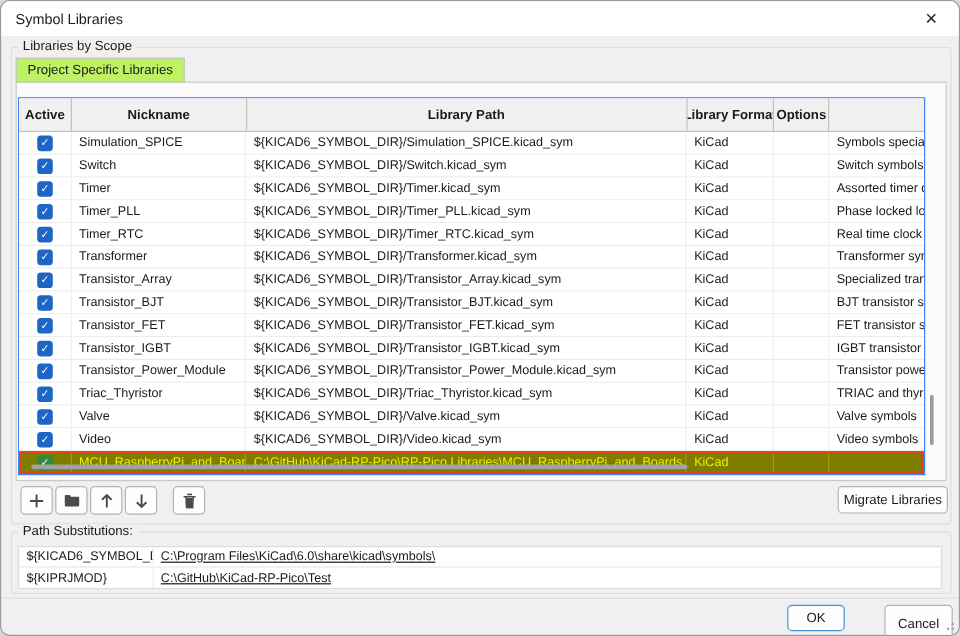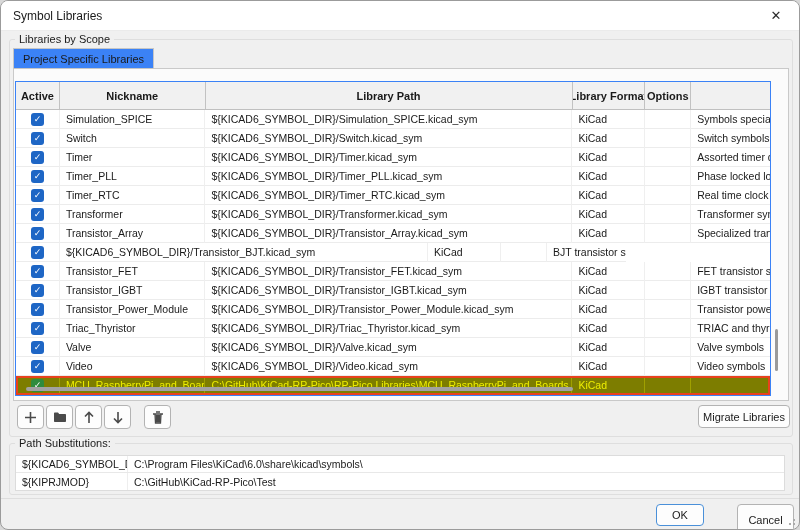--- a/index.html
+++ b/index.html
@@ -18,21 +18,21 @@
   
   .groupbox { position:absolute; border:1px solid #dedede; border-radius:3px; }
   .gb-scope { left:8px; top:38px; width:784px; height:398px; }
   .gb-paths { left:8px; top:442px; width:784px; height:52px; }
   .gb-label { position:absolute; background:#f0f0f0; padding:0 4px; z-index:3; font-size:11px; }
   .lbl-scope { left:14px; top:32px; }
   .lbl-paths { left:14px; top:436px; }
   
   .tabs { position:absolute; left:12px; top:47px; display:flex; z-index:2; }
   .tab { height:21px; padding:0 9px; display:flex; align-items:center; font-size:11px;
-    border:1px solid #c6c6c6; background:#3b82f6; }
+    border:1px solid #c6c6c6; background:#bef264; }
   .tab.active { background:#fbfbfb; height:22px; border-bottom:none; }
   .tab + .tab { border-left:none; margin-top:1px; height:20px; }
   
   .panel { position:absolute; left:12px; top:67px; width:776px; height:333px;
     background:#fbfbfb; border:1px solid #c9c9c9; }
   
   .tbl { position:absolute; left:14px; top:80px; width:756px; background:#ffffff;
     border:1px solid #3b82f6; }
   .thead { display:flex; height:28px; background:#f1f1f1; border-bottom:1px solid #c0c0c0; }
   .th { display:flex; align-items:center; justify-content:center; font-weight:bold;
@@ -68,21 +68,21 @@
     border-radius:4px; display:flex; align-items:center; justify-content:center; font-size:11px; }
   .migrate { right:9px; top:404px; width:92px; }
   
   .pgrid { position:absolute; left:14px; top:454px; width:770px; height:36px;
     background:#ffffff; border:1px solid #dcdcdc; }
   .prow { display:flex; height:17px; }
   .prow:first-child { border-bottom:1px solid #e8e8e8; }
   .pcell { display:flex; align-items:center; padding:0 6px; font-size:10.5px;
     overflow:hidden; white-space:nowrap; }
   .p-var { width:112px; border-right:1px solid #eeeeee; }
-  .p-val { flex:1; }
+  .p-val { flex:1;text-decoration:underline; }
   
   .footline { position:absolute; left:0; right:0; top:497px; height:1px; background:#dedede; }
   .ok { left:655px; top:503px; width:48px; height:22px; border:1px solid #4a90d9; }
   .cancel { left:736px; top:503px; width:57px; height:32px; }
   .grip { position:absolute; right:4px; bottom:4px; width:9px; height:9px; }
   .grip::before { content:""; position:absolute; left:7px; top:7px; width:2px; height:2px;
     background:#ababab; box-shadow:-4px 0 0 #ababab, 0 -4px 0 #ababab; }
 </style>
 </head>
 <body>
@@ -181,20 +181,21 @@
         <div class="cell c-nick">Transistor_Array</div>
         <div class="cell c-path">${KICAD6_SYMBOL_DIR}/Transistor_Array.kicad_sym</div>
         <div class="cell c-fmt">KiCad</div>
         <div class="cell c-opt"></div>
         <div class="cell c-desc">Specialized transist</div>
       </div>
         <div class="row">
         <div class="cell c-active">
           <span class="checkbox" style="visibility: visible;"></span>
         </div>
+        <div class="cell c-nick">Transistor_BJT</div>
         <div class="cell c-path">${KICAD6_SYMBOL_DIR}/Transistor_BJT.kicad_sym</div>
         <div class="cell c-fmt">KiCad</div>
         <div class="cell c-opt"></div>
         <div class="cell c-desc">BJT transistor symb</div>
       </div>
         <div class="row">
         <div class="cell c-active">
           <span class="checkbox" style="visibility: visible;"></span>
         </div>
         <div class="cell c-nick">Transistor_FET</div>

